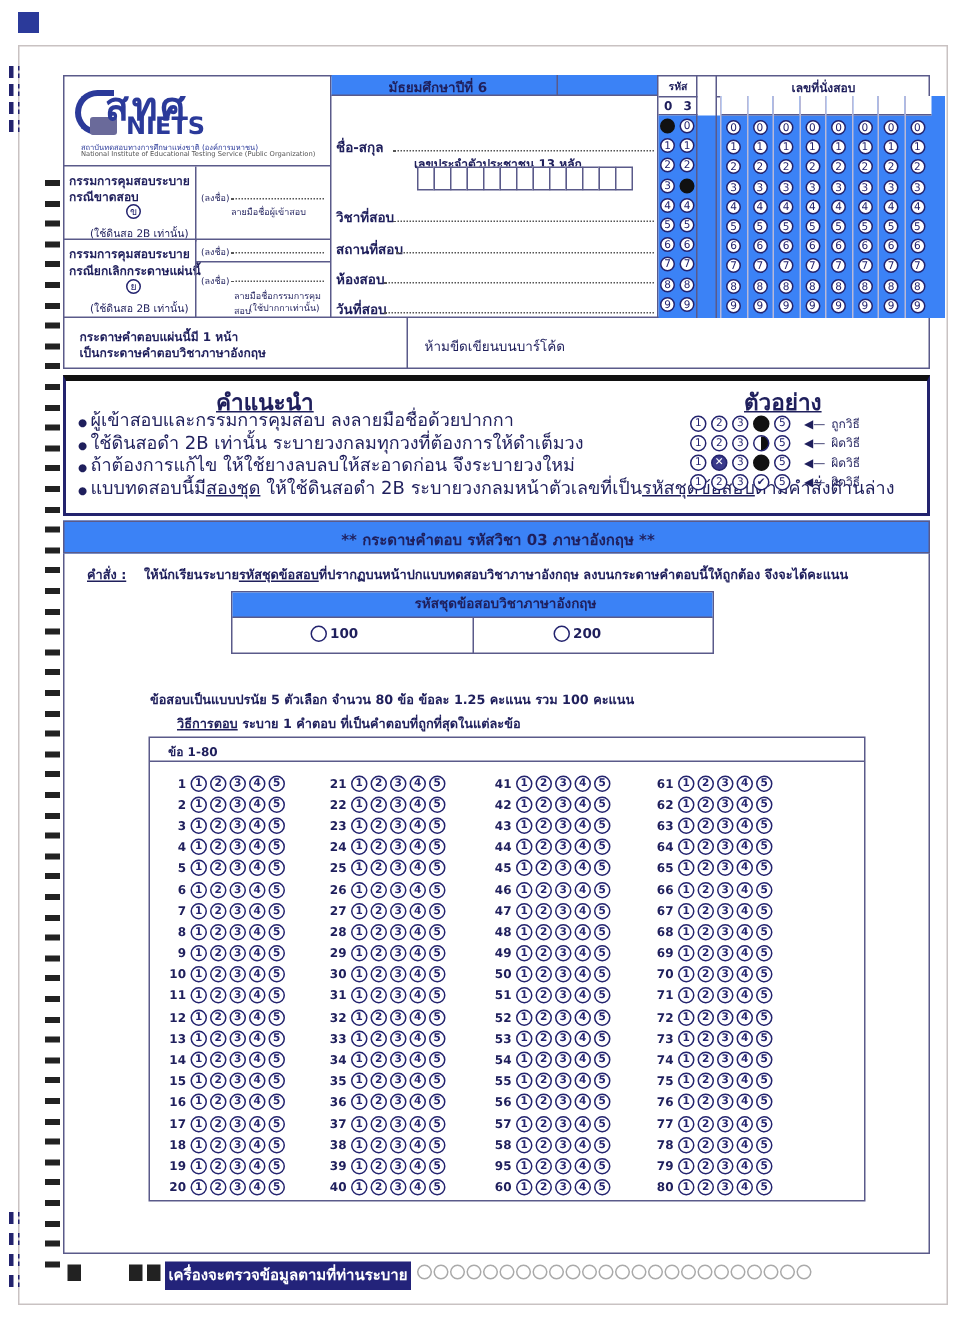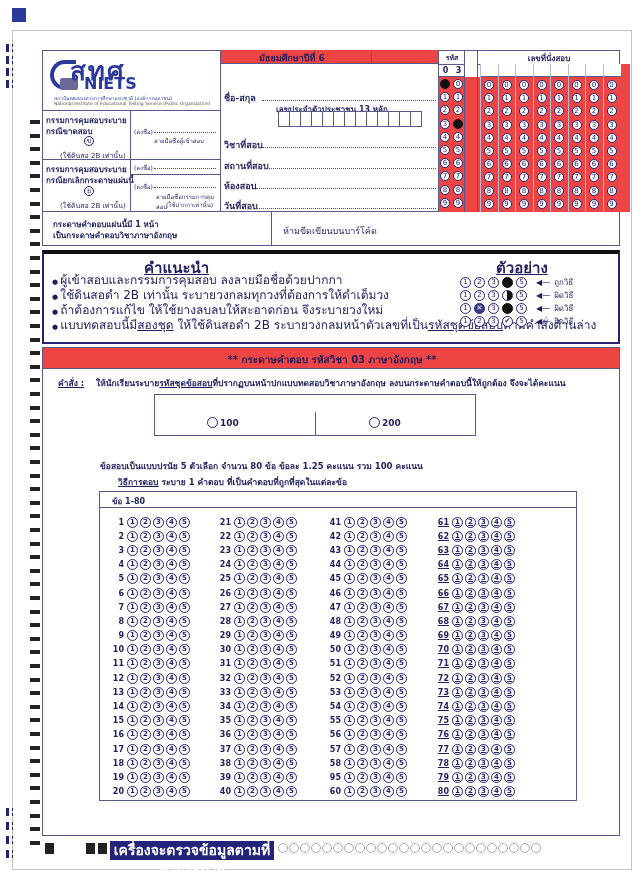--- a/index.html
+++ b/index.html
@@ -5,21 +5,21 @@
   * { box-sizing: border-box; margin: 0; padding: 0; }
   body { width: 644px; height: 879px; background: #fff; font-family: "DejaVu Sans", sans-serif; color: #1f1f5c; position: relative; overflow: hidden; }
   .abs { position: absolute; }
   .bold { font-weight: bold; }
   .corner-square { left: 12px; top: 8px; width: 14px; height: 14px; background: #2b3a9a; }
   .page-frame { left: 12px; top: 30px; width: 620px; height: 840px; border: 1px solid #c9c2c2; }
   .tick { left: 27px; width: 10px; height: 4px; background: #222; }
   .edge-mark { left: 6px; width: 3px; height: 8px; background: #23236e; }
   .edge-dash { left: 12px; width: 1px; height: 8px; border-left: 1px dashed #23236e; }
   .border-box { border: 1px solid #5a5a8a; }
-  .lav { background: #ef4444; padding-left: 44px; }
+  .lav { background: #3b82f6; padding-left: 44px; }
   .bubble { display: inline-block; width: 10px; height: 10px; border: 1px solid #23236e; border-radius: 50%; font-size: 7px; line-height: 8px; text-align: center; color: #23236e; background: #fff; }
   .bubble.filled { background: #111; border-color: #111; }
   .hdr-cell { font-size: 9px; font-weight: bold; text-align: center; }
   .dotline { border-bottom: 1px dotted #555; }
   .small { font-size: 6px; }
   .label-sm { font-size: 8px; font-weight: bold; }
   .instr li { list-style: none; font-size: 12px; line-height: 13px; }
   .instr li::before { content: "● "; font-size: 7px; }
   .u { text-decoration: underline; }
   .ans-row { display: flex; align-items: center; height: 14.2px; font-size: 8px; font-weight: bold; }
@@ -380,20 +380,21 @@
   <div class="abs bold" style="left:0;width:578px;top:4px;text-align:center;font-size:10px;">** กระดาษคำตอบ รหัสวิชา 03 ภาษาอังกฤษ **</div>
 </div>
 <div class="abs" style="left:42px;top:369px;width:578px;height:467px;border:1px solid #5a5a8a;border-top:none;"></div>
 
 <div class="abs" style="left:58px;top:376px;font-size:8.5px;font-weight:bold;white-space:nowrap;">
   <span class="u">คำสั่ง :</span>&nbsp;&nbsp;&nbsp;
   <span>ให้นักเรียนระบาย</span><span class="u">รหัสชุดข้อสอบ</span><span>ที่ปรากฏบนหน้าปกแบบทดสอบวิชาภาษาอังกฤษ ลงบนกระดาษคำตอบนี้ให้ถูกต้อง จึงจะได้คะแนน</span>
 </div>
 
 <div class="abs" style="left:154px;top:394px;width:322px;height:42px;border:1px solid #5a5a8a;">
+  <div class="abs lav hdr-cell" style="left:0;top:0;width:320px;height:17px;line-height:16px;border-bottom:1px solid #5a5a8a;">รหัสชุดข้อสอบวิชาภาษาอังกฤษ</div>
   <div class="abs" style="left:160px;top:17px;width:1px;height:24px;background:#5a5a8a;"></div>
   <div class="abs" style="left:52px;top:22px;font-size:9px;font-weight:bold;display:flex;align-items:center;gap:2px;">
     <span class="bubble" style="width:11px;height:11px;"></span>
       <span>100</span>
   </div>
   <div class="abs" style="left:214px;top:22px;font-size:9px;font-weight:bold;display:flex;align-items:center;gap:2px;">
     <span class="bubble" style="width:11px;height:11px;"></span>
       <span>200</span>
   </div>
 </div>
@@ -887,21 +888,21 @@
       </div>
       <div class="ans-row">
         <span class="num">60</span>
         <span class="bubble">1</span>
         <span class="bubble">2</span>
         <span class="bubble">3</span>
         <span class="bubble">4</span>
         <span class="bubble">5</span>
       </div>
     </div>
-    <div class="ans-col" style="left:433px;text-decoration:underline;">
+    <div class="ans-col" style="left:433px;">
       <div class="ans-row">
         <span class="num">61</span>
         <span class="bubble">1</span>
         <span class="bubble">2</span>
         <span class="bubble">3</span>
         <span class="bubble">4</span>
         <span class="bubble">5</span>
       </div>
       <div class="ans-row">
         <span class="num">62</span>
@@ -1054,21 +1055,21 @@
         <span class="bubble">3</span>
         <span class="bubble">4</span>
         <span class="bubble">5</span>
       </div>
     </div>
   </div>
 
 <div class="abs" style="left:45px;top:843px;width:9px;height:11px;background:#222;"></div>
 <div class="abs" style="left:86px;top:843px;width:9px;height:11px;background:#222;"></div>
 <div class="abs" style="left:98px;top:843px;width:9px;height:11px;background:#222;"></div>
-<div class="abs bold" style="left:110px;top:841px;width:164px;height:19px;line-height:19px;text-align:center;background:#23237a;color:#fff;font-size:14px;">เครื่องจะตรวจข้อมูลตามที่ท่านระบาย</div>
+<div class="abs bold" style="left:110px;top:841px;width:164px;height:19px;line-height:19px;text-align:center;background:#23237a;color:#fff;font-size:10px;">เครื่องจะตรวจข้อมูลตามที่ท่านระบาย</div>
 <div class="abs foot-circles" id="foot-circles" style="left:278px;top:843px;">
     <span></span>
     <span></span>
     <span></span>
     <span></span>
     <span></span>
     <span></span>
     <span></span>
     <span></span>
     <span></span>

